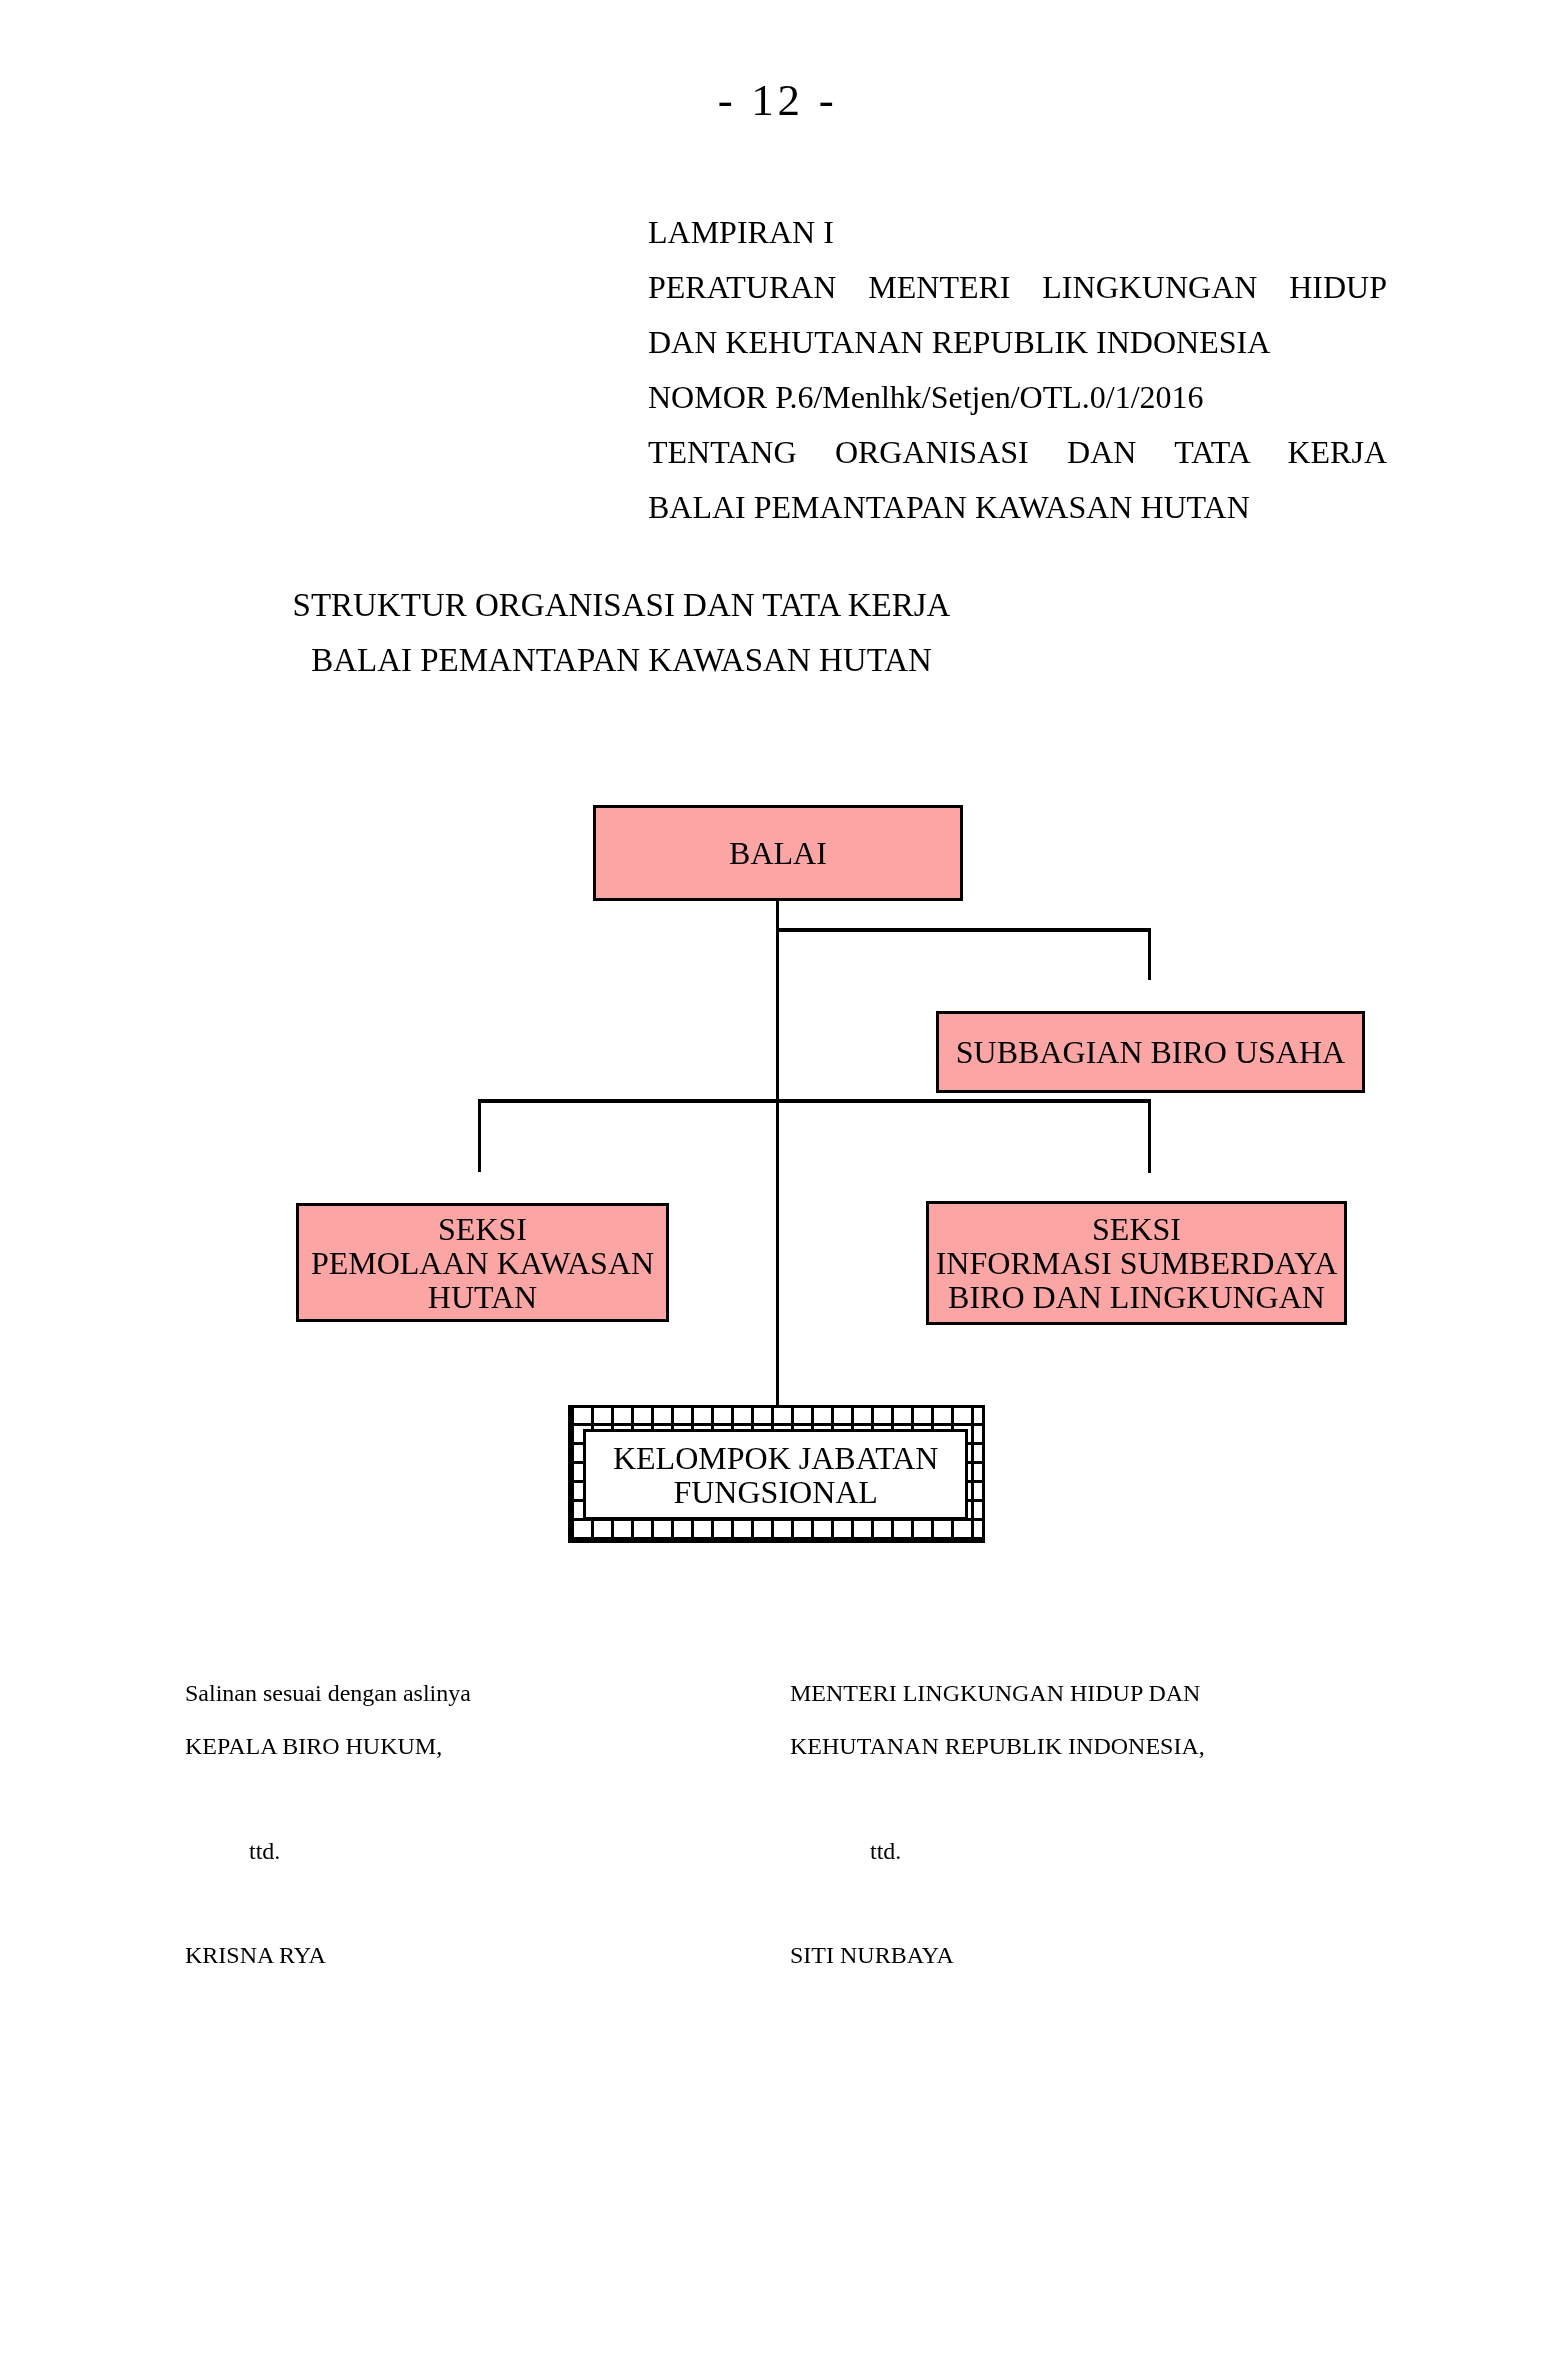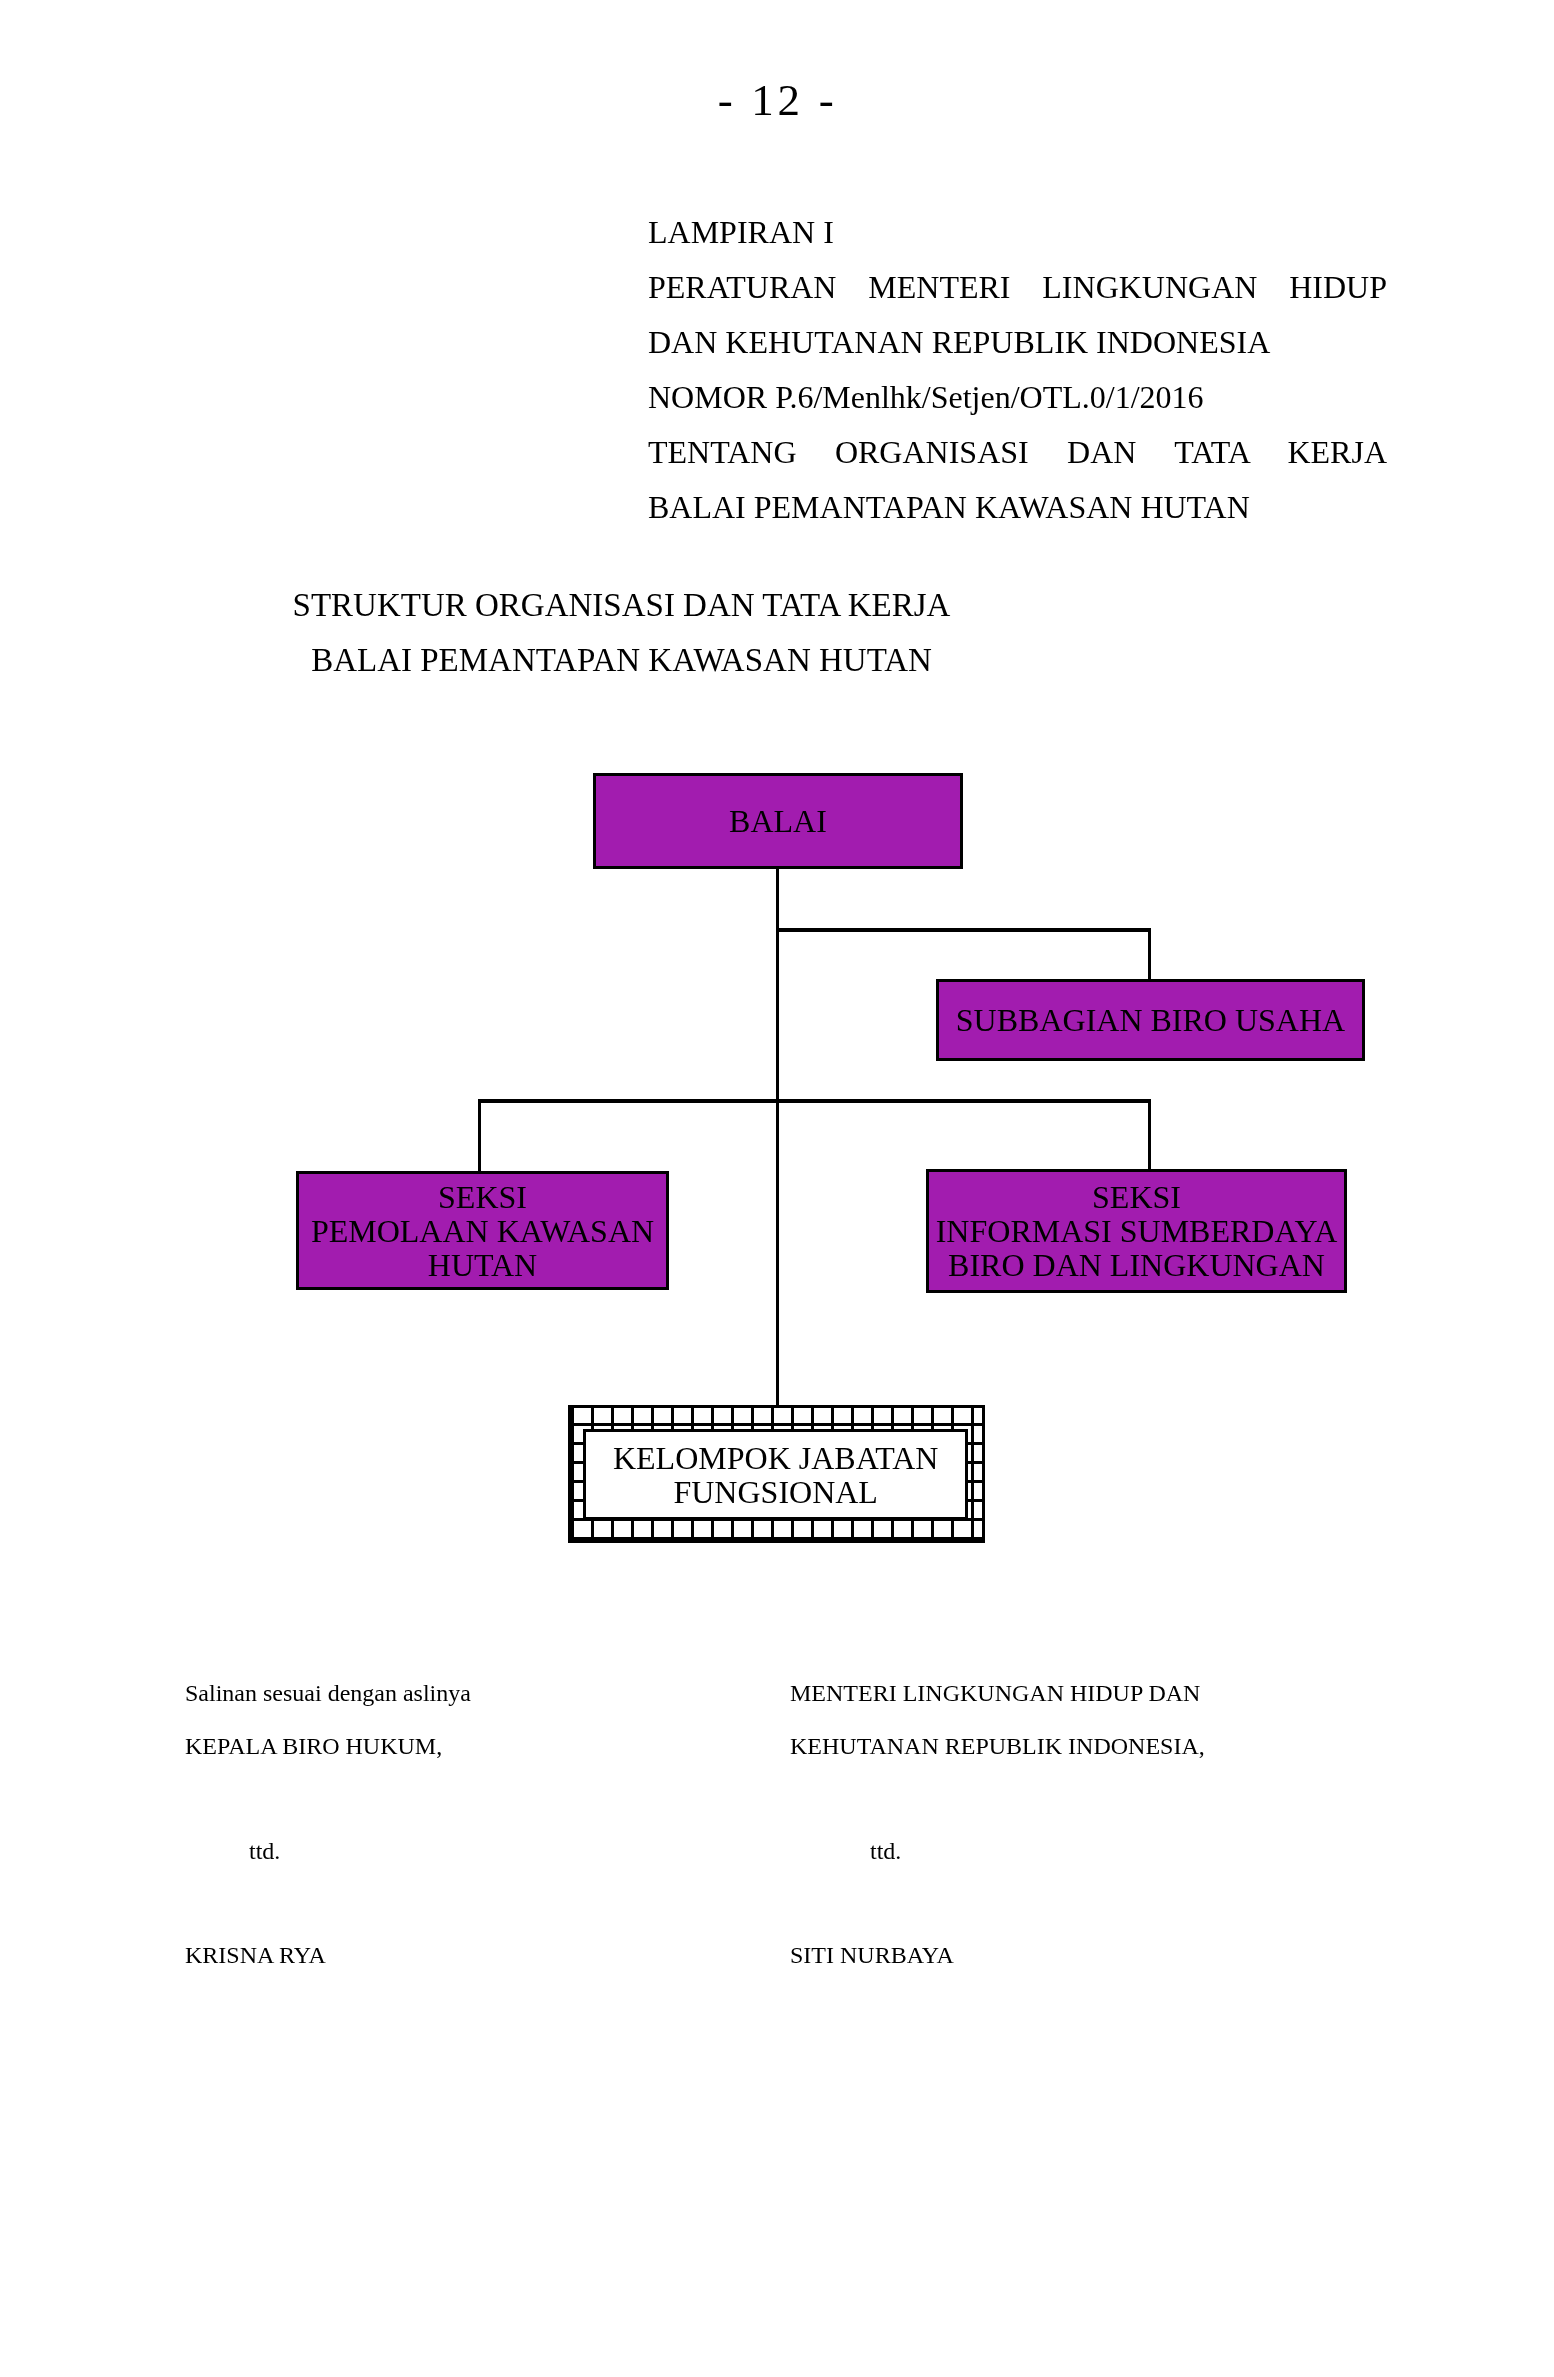--- a/index.html
+++ b/index.html
@@ -17,23 +17,23 @@
   #pagenum{left:0;width:1555px;text-align:center;top:78px;font-size:45px;letter-spacing:3.7px;}
   
   #lampiran{position:absolute;left:648px;top:205px;width:739px;font-size:32px;}
   #lampiran .line{height:55px;line-height:55px;white-space:nowrap;}
   #lampiran .line.justify{text-align:justify;text-align-last:justify;white-space:normal;}
   
   #doctitle{position:absolute;left:0;top:578px;width:1243px;text-align:center;font-size:33px;}
   #doctitle .line{height:55px;line-height:55px;}
   
   .obox{
-    position:absolute;box-sizing:border-box;border:3.7px solid #000;background:#a21caf;
+    position:absolute;box-sizing:border-box;border:3.7px solid #000;background:#fca5a5;
     display:flex;flex-direction:column;align-items:center;justify-content:center;
-    text-align:center;font-size:32px;line-height:34px;
+    text-align:center;font-size:32px;line-height:34px;margin-top:32px;
   }
   #box-balai{left:593px;top:773px;width:370px;height:96px;}
   #box-subbagian{left:936px;top:979px;width:429px;height:82px;}
   #box-seksi-pemolaan{left:296px;top:1171px;width:373px;height:119px;}
   #box-seksi-informasi{left:926px;top:1169px;width:421px;height:124px;}
   
   #box-kelompok-outer{
     position:absolute;left:568px;top:1405px;width:417px;height:138px;
     box-sizing:border-box;border:3px solid #000;
     background-image:

